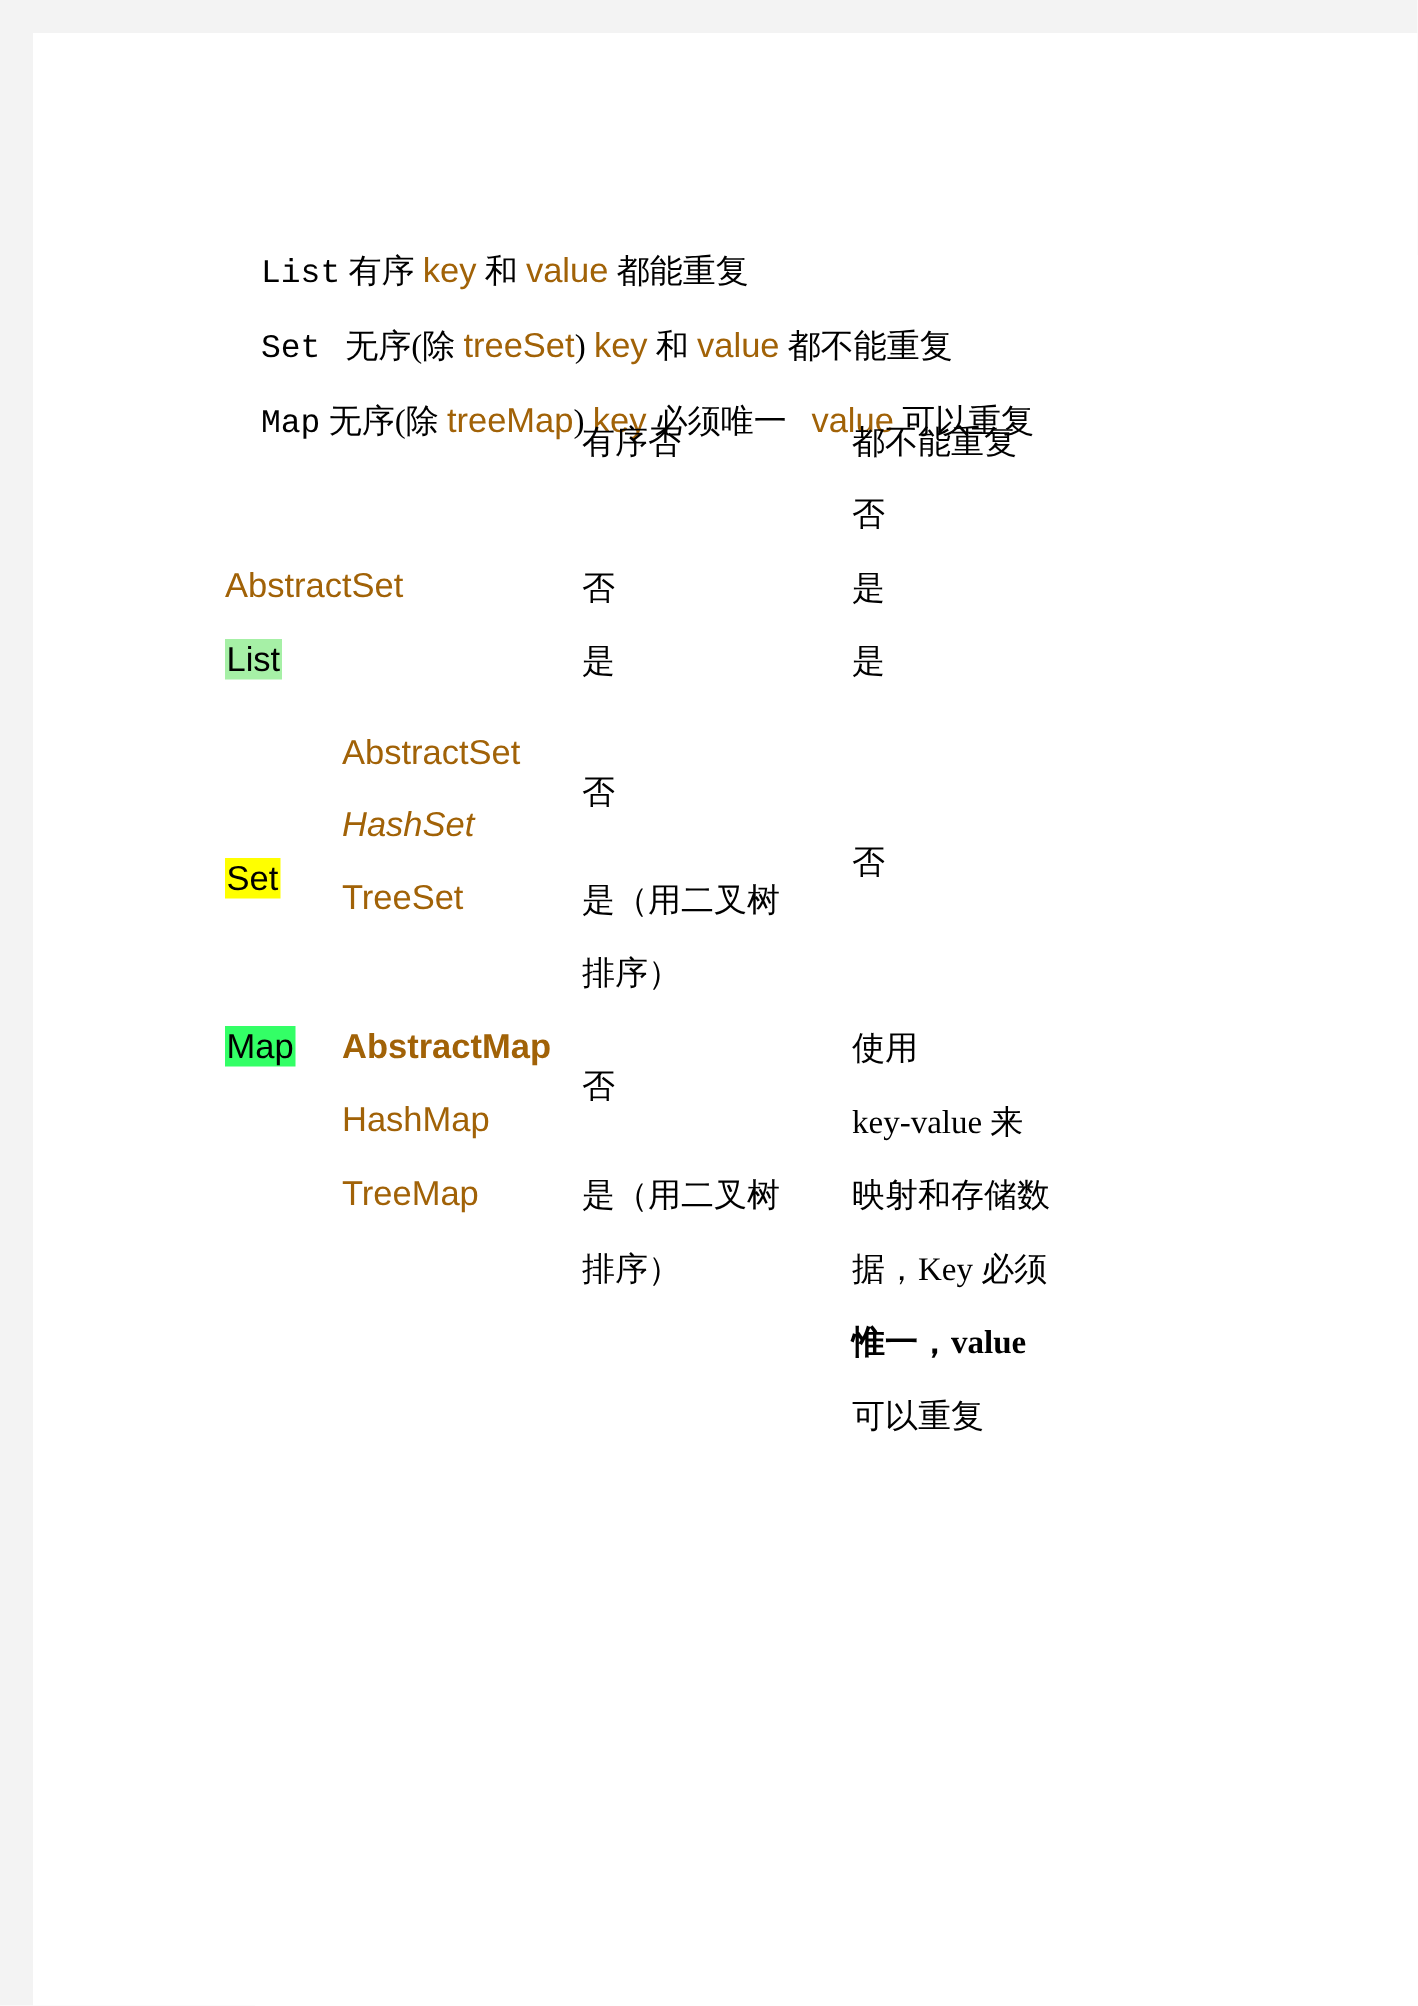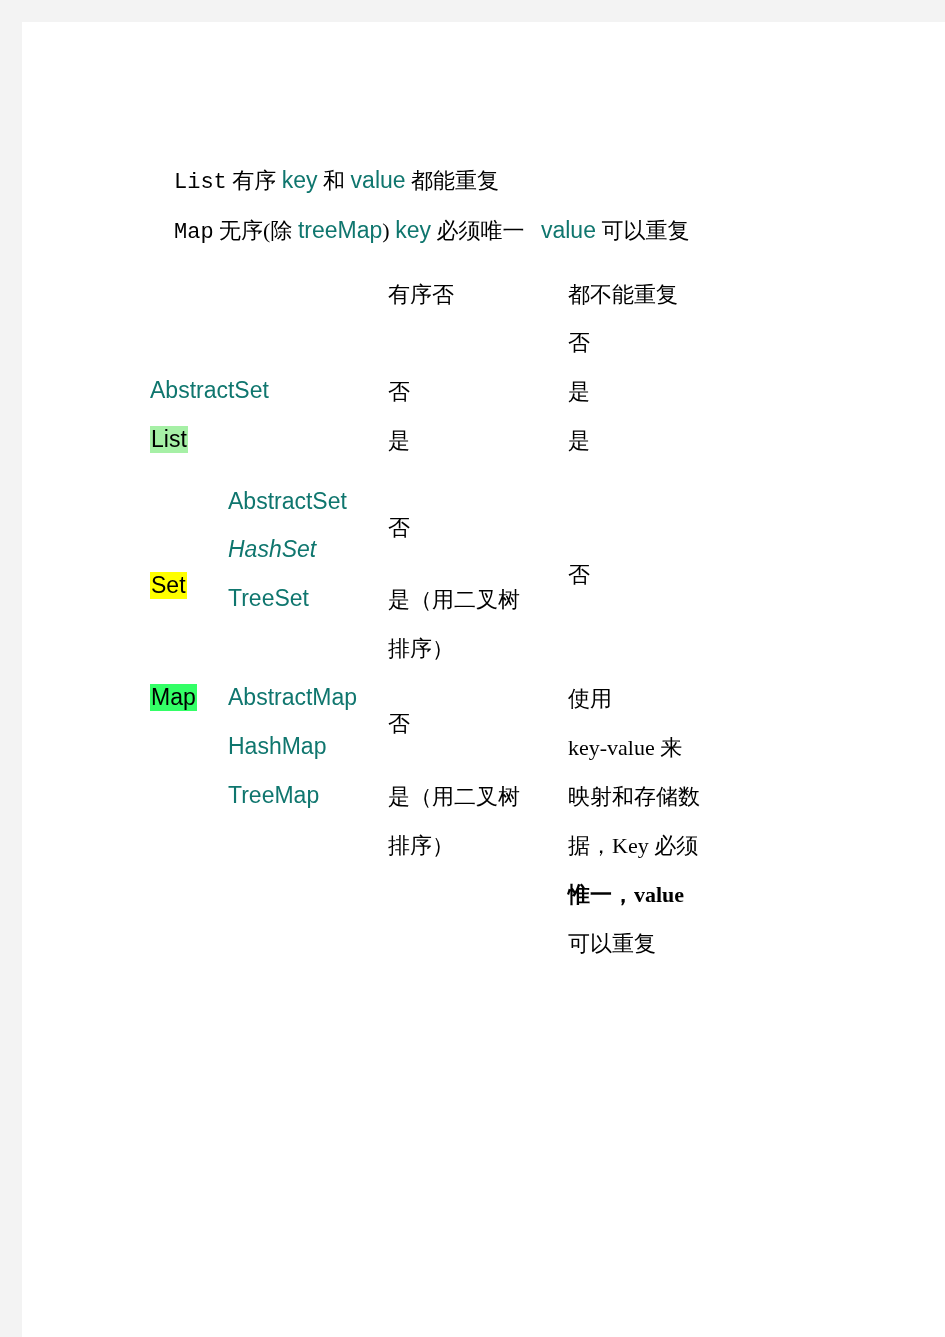--- a/index.html
+++ b/index.html
@@ -27,21 +27,21 @@
 
   
   .cn {                       
     font-family: "Liberation Serif", "DejaVu Serif", serif;
     font-size: 22px;
     color: #000;
   }
   .lat {                      
     font-family: "Liberation Sans", "DejaVu Sans", sans-serif;
     font-size: 23px;
-    color: #0f766e;
+    color: #a16207;
   }
   .mono {                     
     font-family: "Liberation Mono", "DejaVu Sans Mono", monospace;
     font-size: 22px;
     color: #000;
   }
 
   
   #intro {
     position: absolute;
@@ -91,20 +91,23 @@
 <body>
 
 <div id="page">
 
   <div id="intro">
 
     <div class="intro-line">
       <span class="mono">List</span><span class="cn"> 有序 </span><span class="lat">key</span><span class="cn"> 和 </span><span class="lat">value</span><span class="cn"> 都能重复</span>
     </div>
 
+    <div class="intro-line">
+      <span class="mono">Set</span><span class="cn">   无序(除 </span><span class="lat">treeSet</span><span class="cn">) </span><span class="lat">key</span><span class="cn"> 和 </span><span class="lat">value</span><span class="cn"> 都不能重复</span>
+    </div>
 
     <div class="intro-line">
       <span class="mono">Map</span><span class="cn"> 无序(除 </span><span class="lat">treeMap</span><span class="cn">) </span><span class="lat">key</span><span class="cn"> 必须唯一   </span><span class="lat">value</span><span class="cn"> 可以重复</span>
     </div>
 
   </div>
 
   <div id="table">
 
     <div class="trow" style="height:48px;">
@@ -138,21 +141,21 @@
       <span class="cell c-ord cn" style="top:25px;">否</span>
       <span class="cell c-ord cn" style="top:97px;">是（用二叉树</span>
       <span class="cell c-ord cn" style="top:146px;">排序）</span>
 
       <span class="cell c-dup cn" style="top:72px;">否</span>
     </div>
 
     <div class="trow" style="height:300px;">
       <span class="cell c-tag tag hl-green-br" style="top:0px;">Map</span>
 
-      <span class="cell c-name lat" style="top:0px;">AbstractMap</span>
+      <span class="cell c-name lat" style="top:0px;font-weight:bold;">AbstractMap</span>
       <span class="cell c-name lat" style="top:49px;">HashMap</span>
       <span class="cell c-name lat" style="top:98px;">TreeMap</span>
 
       <span class="cell c-ord cn" style="top:25px;">否</span>
       <span class="cell c-ord cn" style="top:98px;">是（用二叉树</span>
       <span class="cell c-ord cn" style="top:147px;">排序）</span>
 
       <span class="cell c-dup cn" style="top:0px;">使用</span>
       <span class="cell c-dup cn" style="top:49px;">key-value 来</span>
       <span class="cell c-dup cn" style="top:98px;">映射和存储数</span>

